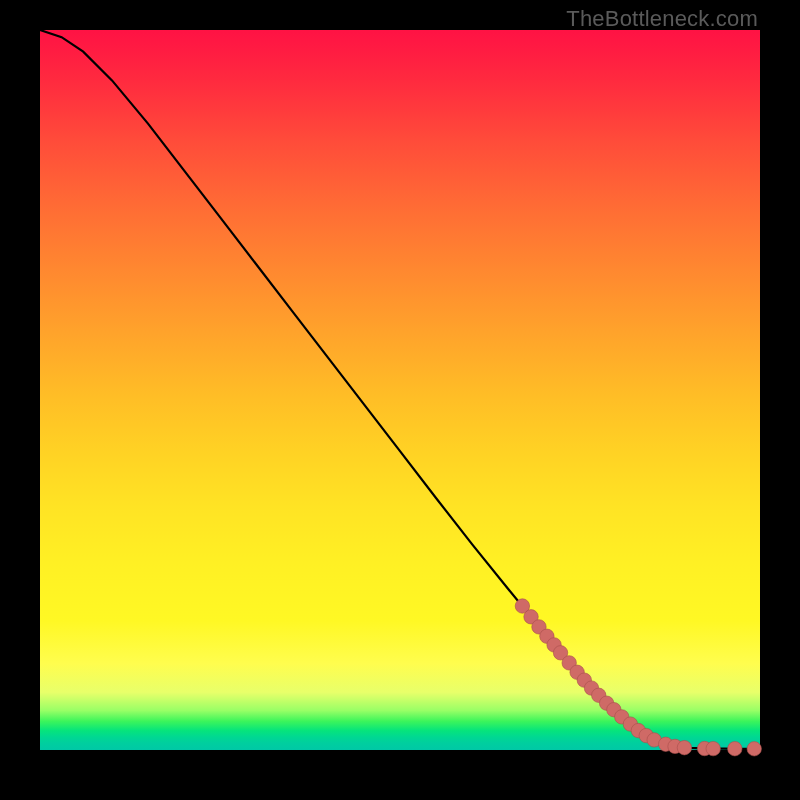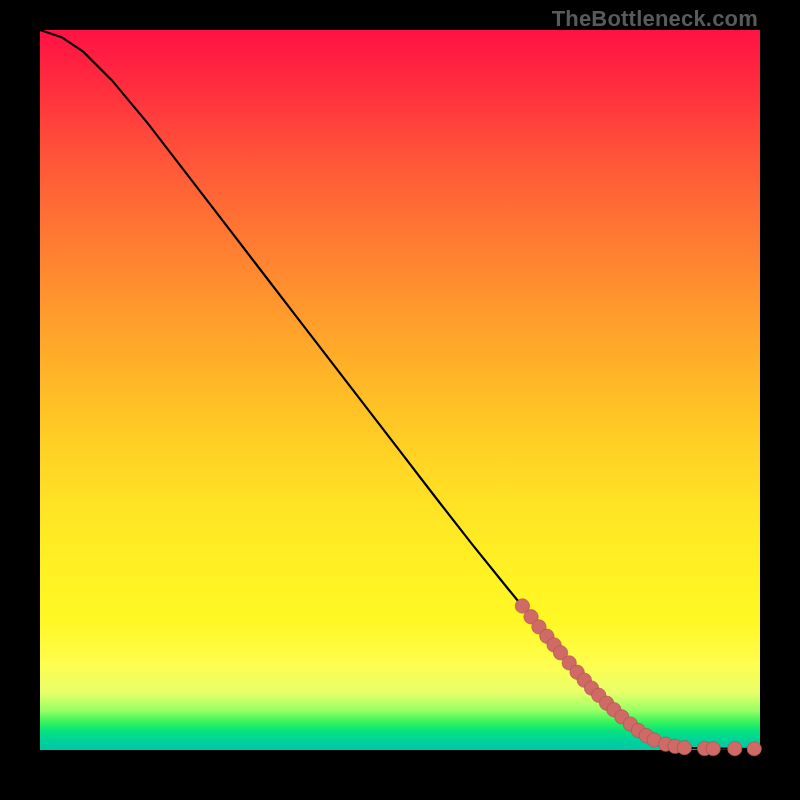--- a/index.html
+++ b/index.html
@@ -45,21 +45,21 @@
       #00cf9e 99%,
       #00c8a6 100%
     );
   }
   .watermark {
     position: absolute;
     top: 6px;
     right: 42px;
     color: #5a5a5a;
     font-size: 22px;
-    font-weight: 700;
+    font-weight: 400;
     letter-spacing: 0.2px;
     user-select: none;
   }
   svg.curve {
     position: absolute;
     left: 0;
     top: 0;
     width: 720px;
     height: 720px;
     overflow: visible;

